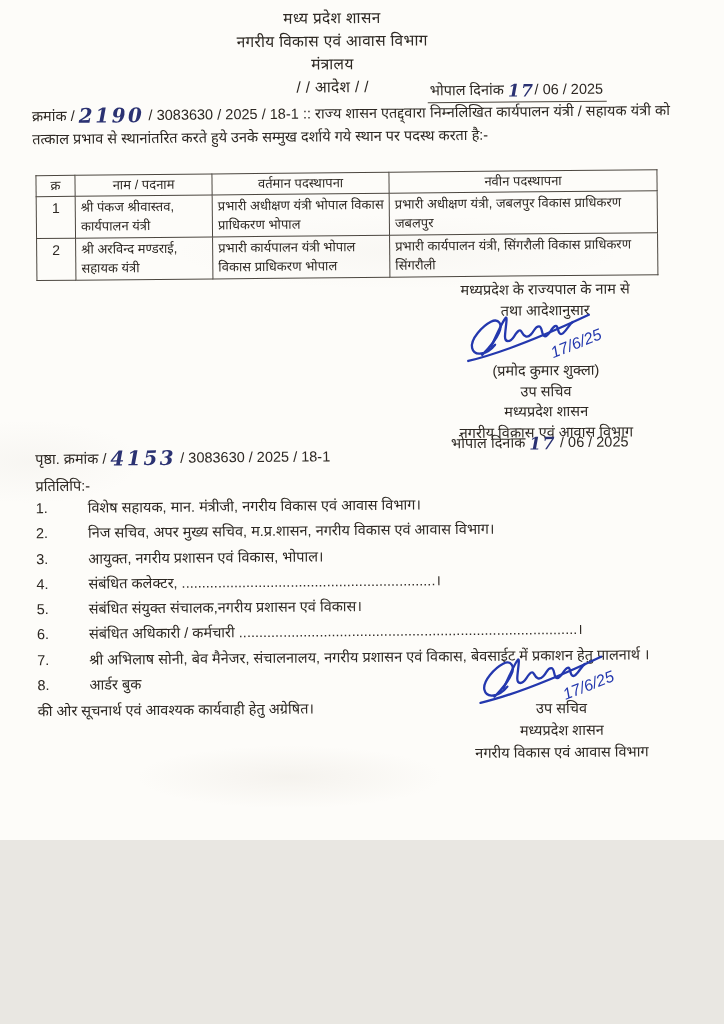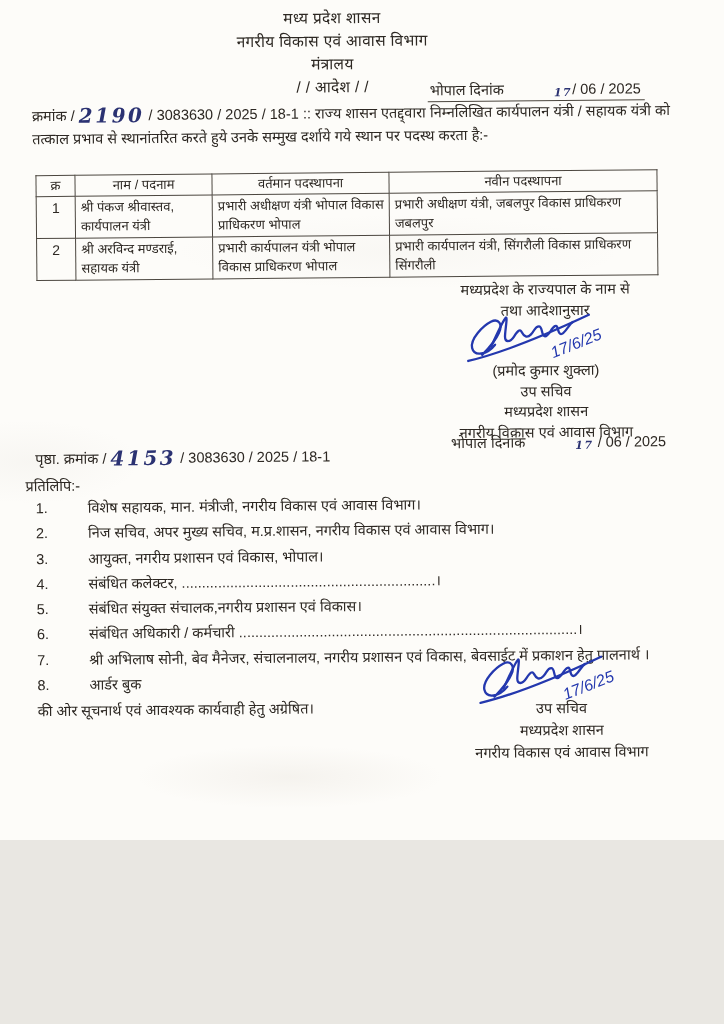--- a/index.html
+++ b/index.html
@@ -30,21 +30,21 @@
   .date1 .u{border-bottom:1.3px solid #4b463e;padding:0 4px 2px 2px;display:inline-block;}
   .date2{top:433px;left:450px;font-size:14.5px;}
 
   
   .hw{
     font-family:"DejaVu Serif","Liberation Serif",serif;
     font-style:italic;font-weight:bold;color:#2b3272;
     letter-spacing:2.5px;line-height:1;vertical-align:-2px;
   }
   .hw-big{font-size:20px;margin-top:28px;}
-  .hw-day{font-size:11px;letter-spacing:1.5px;margin-left:46px;}
+  .hw-day{font-size:17px;letter-spacing:1.5px;}
 
   
   .para{top:102px;left:34px;width:638px;font-size:14.5px;line-height:1.6;text-align:justify;}
 
   
   table.order{top:172px;left:37px;width:622px;position:absolute;border-collapse:collapse;font-size:13px;line-height:1.42;}
   table.order th,table.order td{border:1.5px solid #4c4740;padding:2px 5px;vertical-align:top;}
   table.order th{font-weight:500;text-align:center;padding:1px 4px;}
   td.c{text-align:center;vertical-align:middle;font-size:14px;}
   .w-sno{width:30px;}.w-name{width:128px;}.w-cur{width:168px;}
@@ -52,21 +52,21 @@
   
   .sign1{top:281px;left:393px;width:305px;text-align:center;font-size:14.5px;line-height:1.42;}
   .sign2{top:666px;left:418px;width:280px;text-align:center;font-size:14.5px;line-height:1.5;}
   .sigwrap{position:relative;height:40px;}
   .sig-svg{position:absolute;left:68px;top:-12px;}
   .sign2 .sigwrap{height:34px;}
   .sign2 .sig-svg{left:52px;top:-14px;}
 
   
   .endorse{top:445px;left:34px;font-size:14.5px;}
-  .copylabel{top:472px;left:24px;font-size:14.5px;}
+  .copylabel{top:472px;left:34px;font-size:14.5px;}
   .copies{top:495px;left:34px;width:642px;font-size:14.5px;}
   .copy{display:flex;margin-bottom:3.5px;line-height:1.5;}
   .copy .no{width:52px;flex:0 0 52px;}
   .copy .txt{flex:1;word-break:break-word;}
   .closing{margin-top:4px;line-height:1.5;}
 
   
   .footer{position:absolute;left:477px;top:984px;display:flex;align-items:flex-end;gap:10px;}
   .footer .txt{font-size:15.5px;color:#3d3d3d;letter-spacing:.2px;}
 </style>

